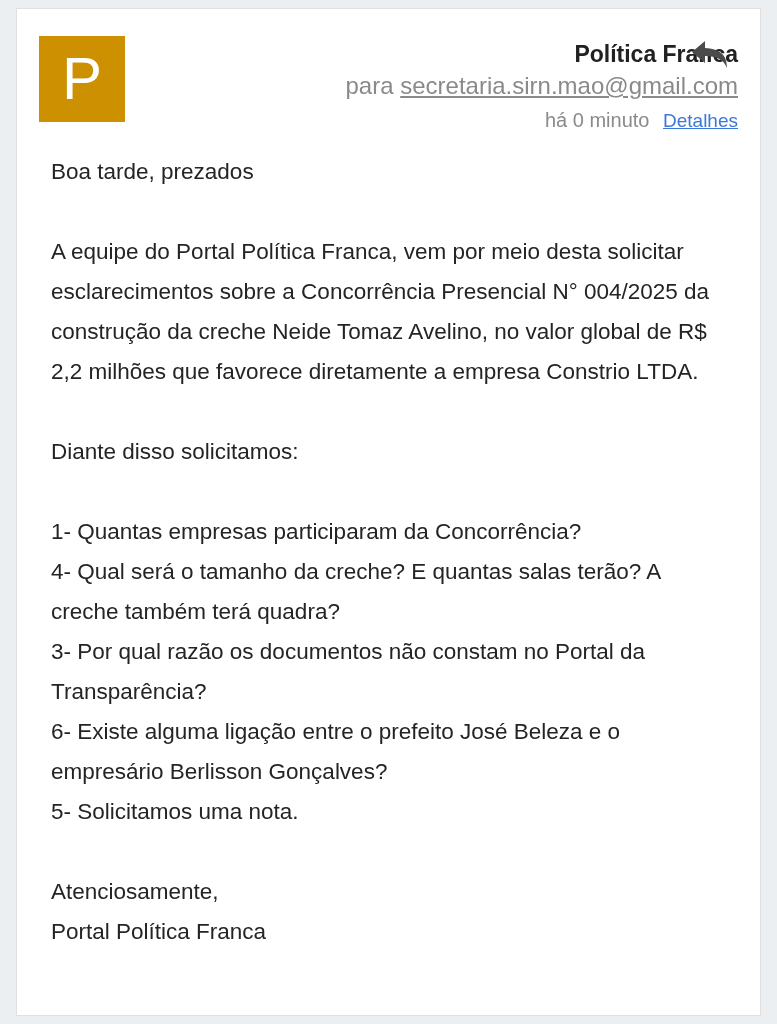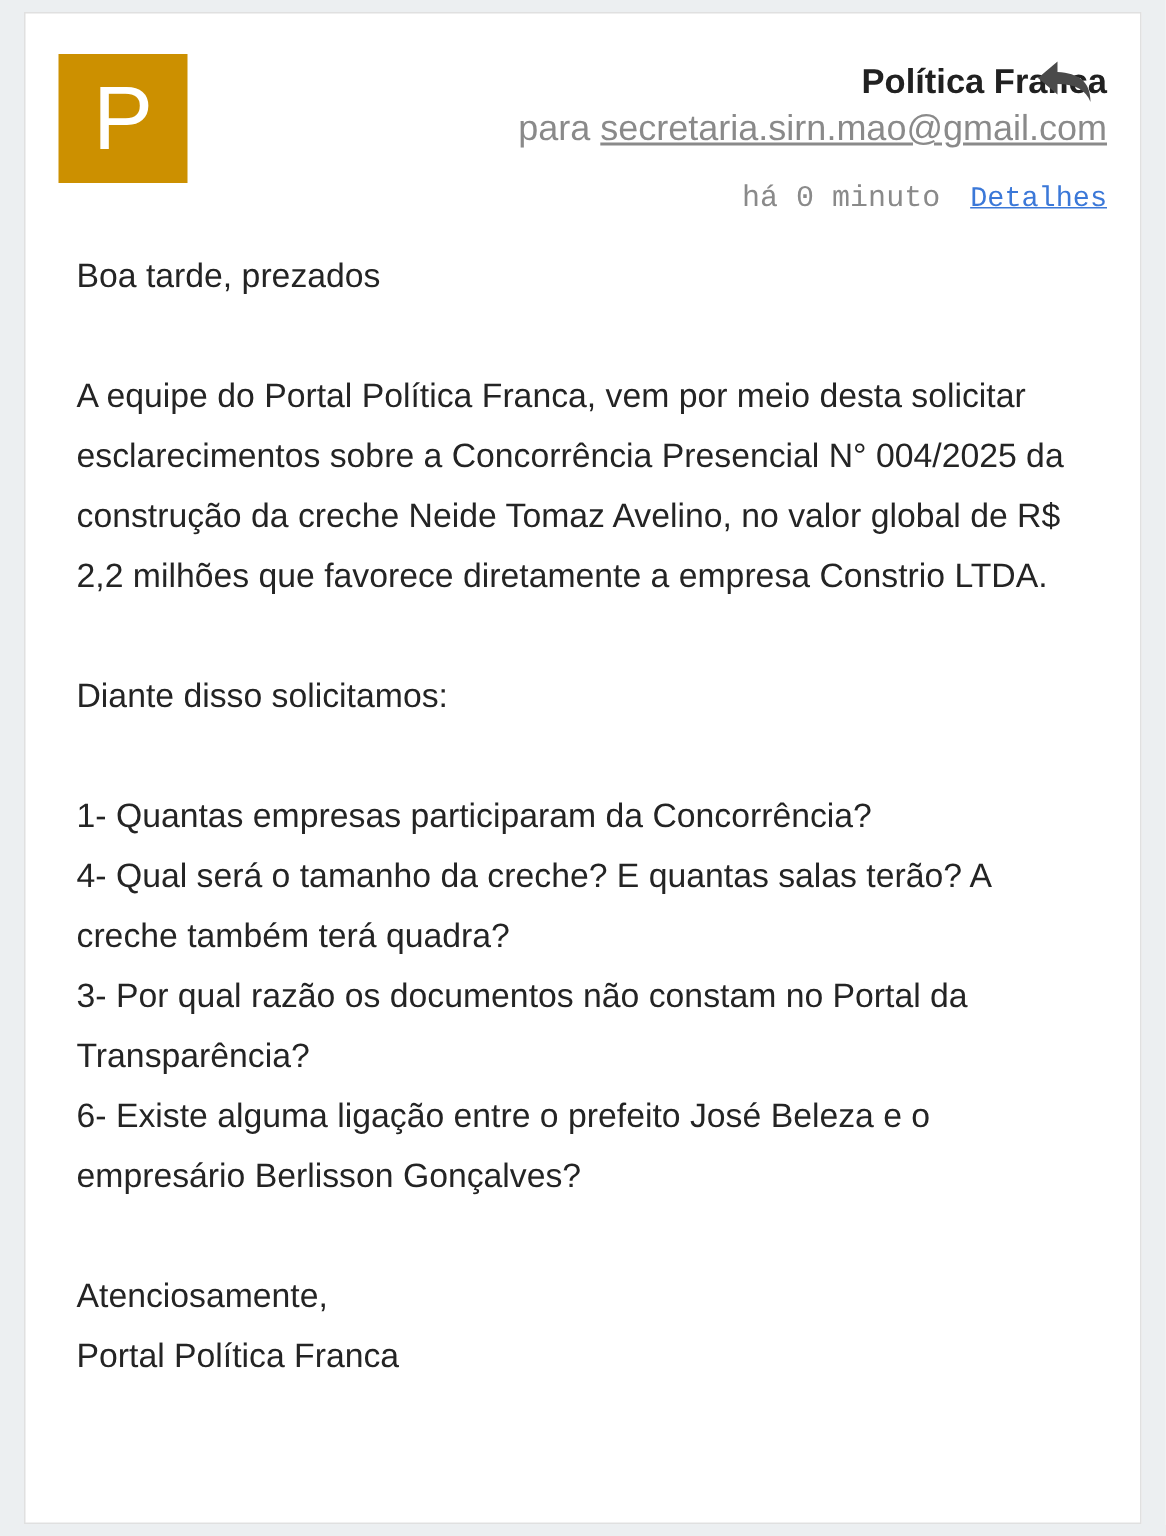--- a/index.html
+++ b/index.html
@@ -58,25 +58,24 @@
     line-height: 26px;
     white-space: nowrap;
     overflow: hidden;
     margin-left: 20px;
   }
   .recipient-line .addr {
     color: #8a8a8a;
     text-decoration: underline;
   }
   .time-line {
-    margin-top: 20px;
+    margin-top: 8px;
     font-size: 20px;
     color: #8a8a8a;
     line-height: 26px;
-    font-family: Liberation Mono, monospace;
   }
   .details-link {
     color: #3b78d8;
     text-decoration: underline;
     margin-left: 8px;
     font-size: 19px;
     cursor: pointer;
   }
   .reply-btn {
     position: absolute;
@@ -132,20 +131,21 @@
   <div class="body">
     <p>Boa tarde, prezados</p>
     <p>A equipe do Portal Política Franca, vem por meio desta solicitar esclarecimentos sobre a Concorrência Presencial N° 004/2025 da construção da creche Neide Tomaz Avelino, no valor global de R$ 2,2 milhões que favorece diretamente a empresa Constrio LTDA.</p>
     <p>Diante disso solicitamos:</p>
 
     <div class="list">
       <p>1- Quantas empresas participaram da Concorrência?</p>
       <p>4- Qual será o tamanho da creche? E quantas salas terão? A creche também terá quadra?</p>
       <p>3- Por qual razão os documentos não constam no Portal da Transparência?</p>
       <p>6- Existe alguma ligação entre o prefeito José Beleza e o empresário Berlisson Gonçalves?</p>
+      <p>5- Solicitamos uma nota.</p>
     </div>
 
     <div class="sig">
       <div>Atenciosamente,</div>
       <div>Portal Política Franca</div>
     </div>
   </div>
 
 </div>
 

